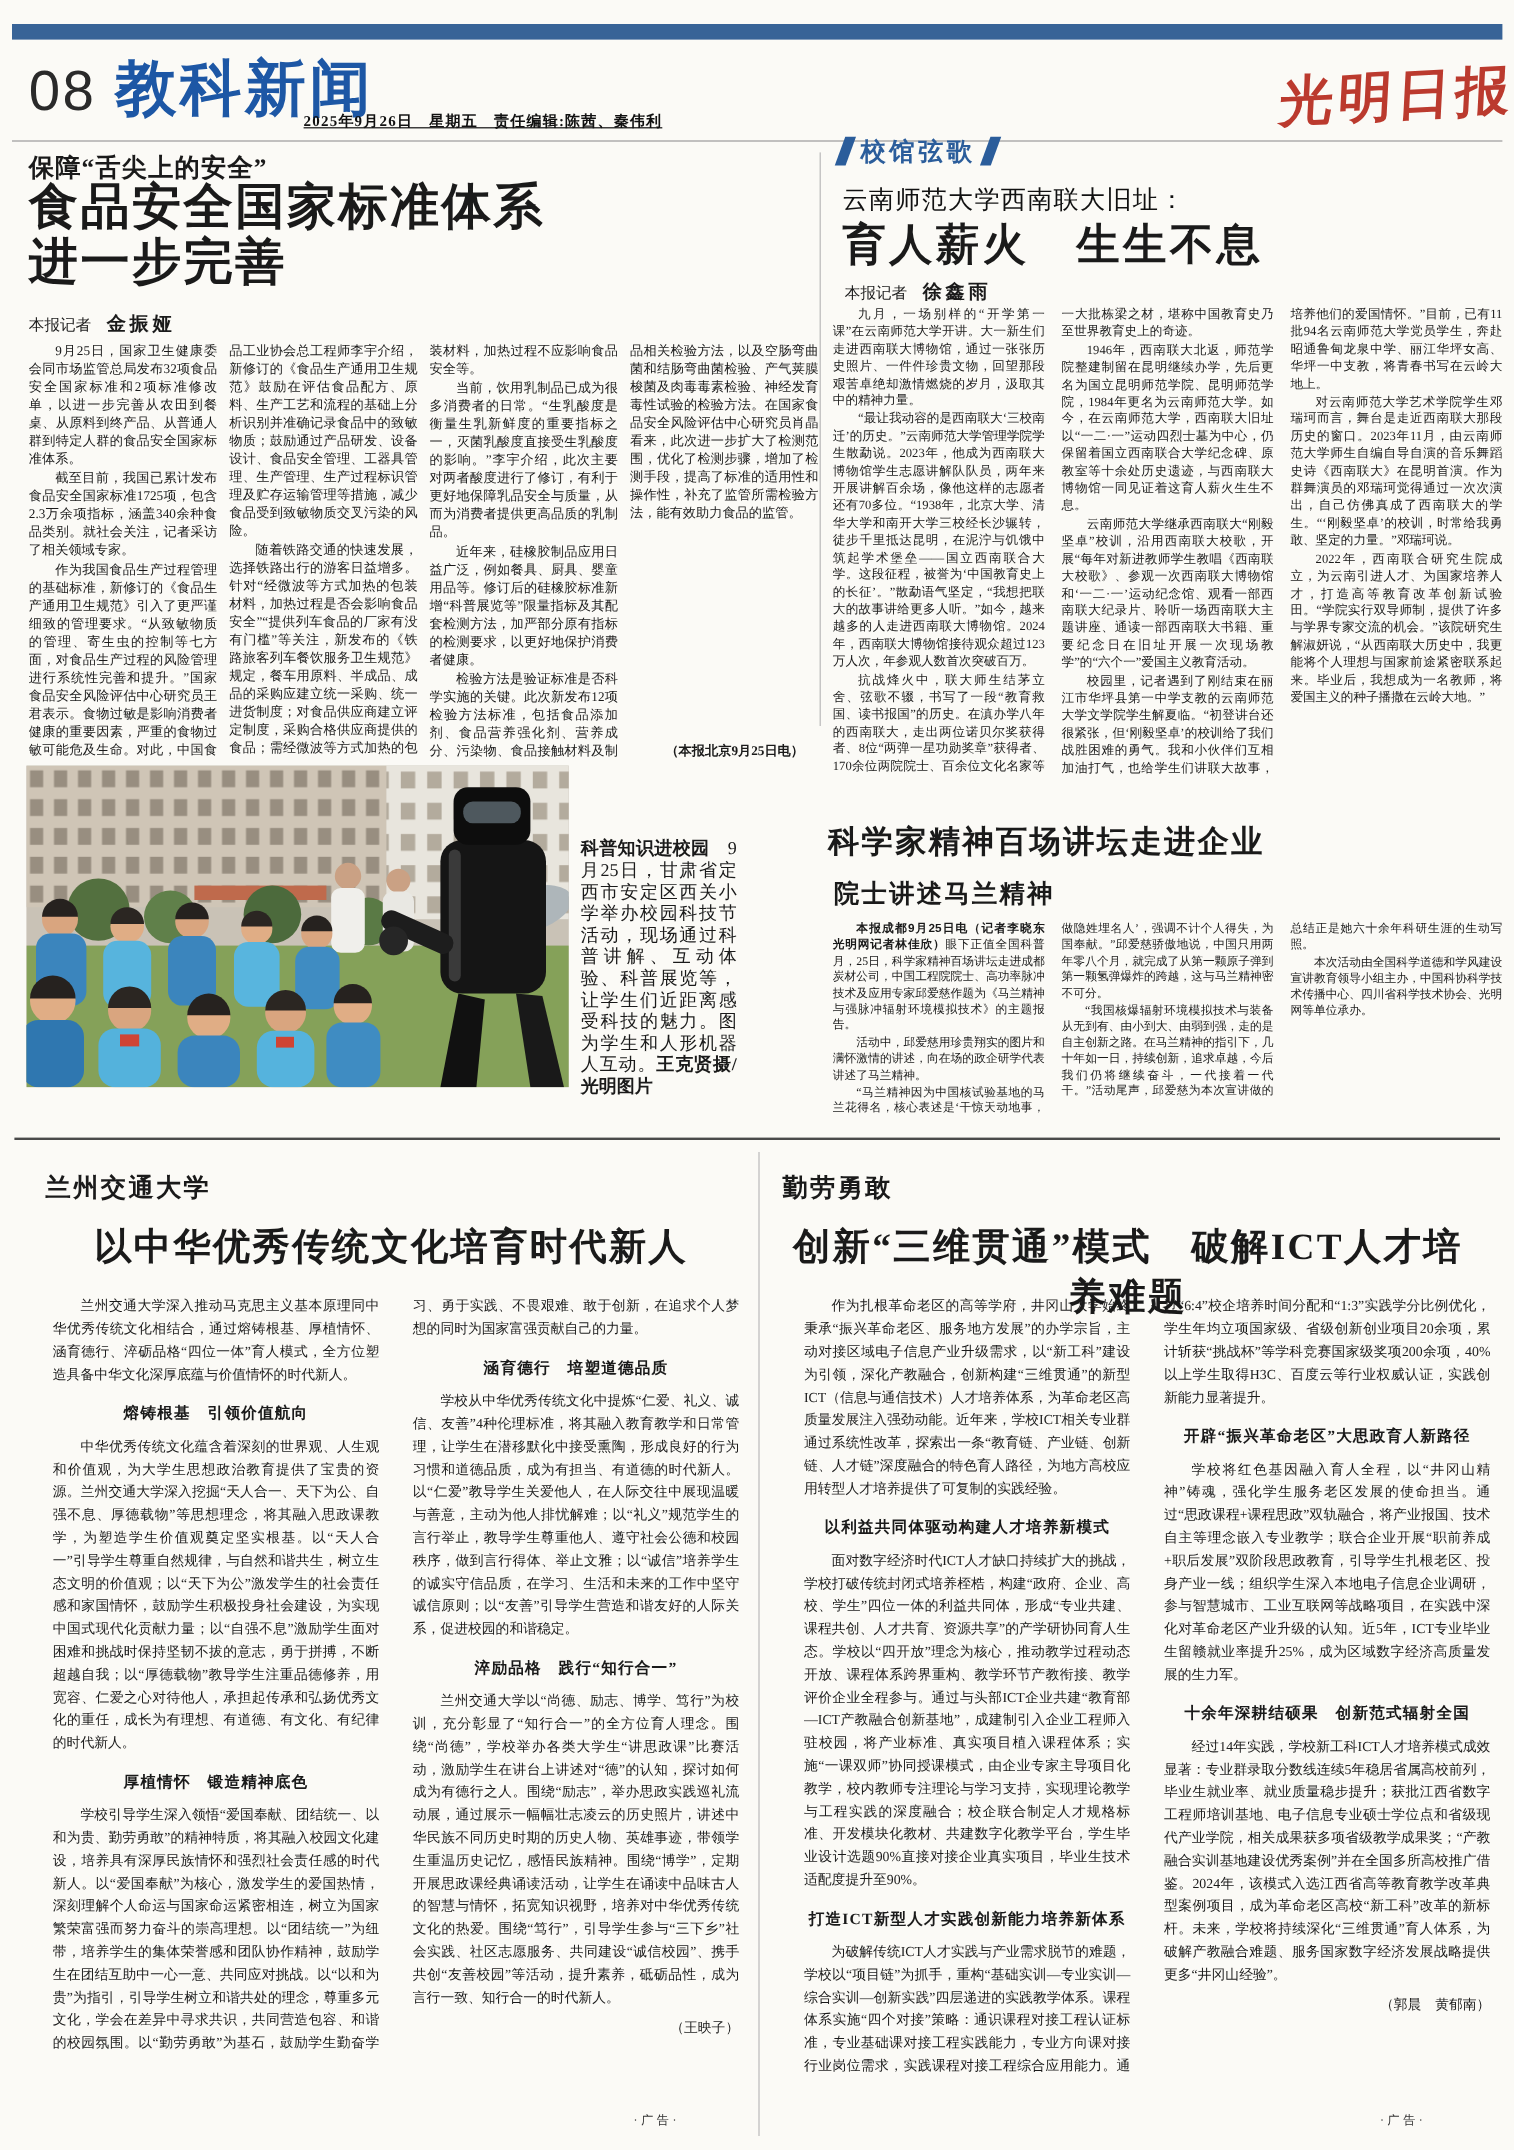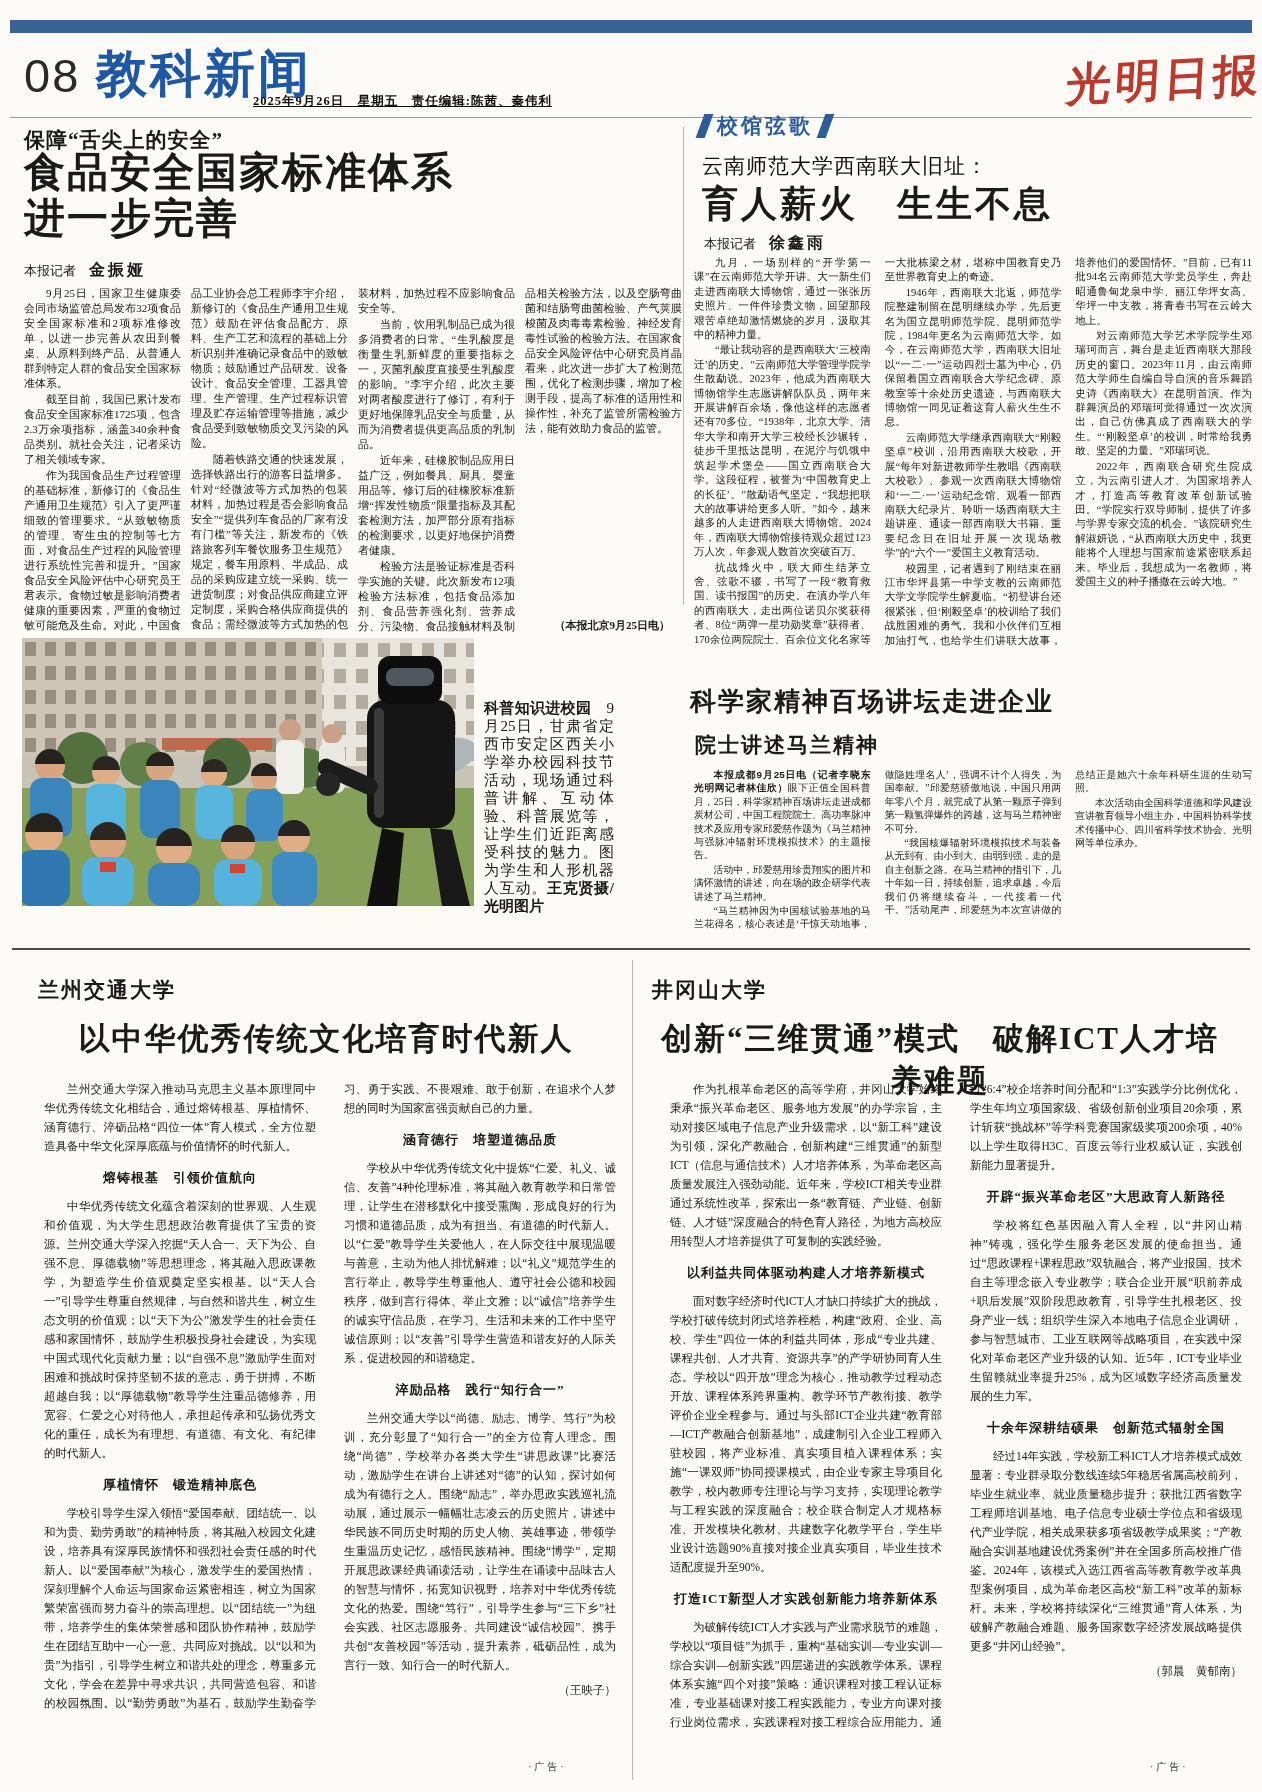--- a/index.html
+++ b/index.html
@@ -79,21 +79,21 @@
   </div>
   <div class="abs food-byline byline">
     <span>本报记者</span>　<b>金振娅</b>
   </div>
   <div class="abs food-body colbody">
       <p class="para">9月25日，国家卫生健康委会同市场监管总局发布32项食品安全国家标准和2项标准修改单，以进一步完善从农田到餐桌、从原料到终产品、从普通人群到特定人群的食品安全国家标准体系。</p>
       <p class="para">截至目前，我国已累计发布食品安全国家标准1725项，包含2.3万余项指标，涵盖340余种食品类别。就社会关注，记者采访了相关领域专家。</p>
       <p class="para">作为我国食品生产过程管理的基础标准，新修订的《食品生产通用卫生规范》引入了更严谨细致的管理要求。“从致敏物质的管理、寄生虫的控制等七方面，对食品生产过程的风险管理进行系统性完善和提升。”国家食品安全风险评估中心研究员王君表示。食物过敏是影响消费者健康的重要因素，严重的食物过敏可能危及生命。对此，中国食品工业协会总工程师李宇介绍，新修订的《食品生产通用卫生规范》鼓励在评估食品配方、原料、生产工艺和流程的基础上分析识别并准确记录食品中的致敏物质；鼓励通过产品研发、设备设计、食品安全管理、工器具管理、生产管理、生产过程标识管理及贮存运输管理等措施，减少食品受到致敏物质交叉污染的风险。</p>
       <p class="para">随着铁路交通的快速发展，选择铁路出行的游客日益增多。针对“经微波等方式加热的包装材料，加热过程是否会影响食品安全”“提供列车食品的厂家有没有门槛”等关注，新发布的《铁路旅客列车餐饮服务卫生规范》规定，餐车用原料、半成品、成品的采购应建立统一采购、统一进货制度；对食品供应商建立评定制度，采购合格供应商提供的食品；需经微波等方式加热的包装材料，加热过程不应影响食品安全等。</p>
       <p class="para">当前，饮用乳制品已成为很多消费者的日常。“生乳酸度是衡量生乳新鲜度的重要指标之一，灭菌乳酸度直接受生乳酸度的影响。”李宇介绍，此次主要对两者酸度进行了修订，有利于更好地保障乳品安全与质量，从而为消费者提供更高品质的乳制品。</p>
-      <p class="para">近年来，硅橡胶制品应用日益广泛，例如餐具、厨具、婴童用品等。修订后的硅橡胶标准新增“挥发性物质”限量指标及其配套检测方法，加严部分原有指标的检测要求，以更好地保护消费者健康。</p>
+      <p class="para">近年来，硅橡胶制品应用日益广泛，例如餐具、厨具、婴童用品等。修订后的硅橡胶标准新增“科普展览等”限量指标及其配套检测方法，加严部分原有指标的检测要求，以更好地保护消费者健康。</p>
       <p class="para">检验方法是验证标准是否科学实施的关键。此次新发布12项检验方法标准，包括食品添加剂、食品营养强化剂、营养成分、污染物、食品接触材料及制品相关检验方法，以及空肠弯曲菌和结肠弯曲菌检验、产气荚膜梭菌及肉毒毒素检验、神经发育毒性试验的检验方法。在国家食品安全风险评估中心研究员肖晶看来，此次进一步扩大了检测范围，优化了检测步骤，增加了检测手段，提高了标准的适用性和操作性，补充了监管所需检验方法，能有效助力食品的监管。</p>
     </div>
   <div class="abs food-dateline">（本报北京9月25日电）</div>
 
   <div class="abs photo">
     <svg width="452" height="268" viewBox="0 0 452 268" xmlns="http://www.w3.org/2000/svg">
       <defs>
         <pattern id="win" width="20" height="24" patternUnits="userSpaceOnUse">
           <rect width="20" height="24" fill="#cfc5b6"></rect>
           <rect x="3" y="4" width="11" height="14" fill="#988e80"></rect>
@@ -236,21 +236,21 @@
       <h4>厚植情怀　锻造精神底色</h4>
       <p class="para">学校引导学生深入领悟“爱国奉献、团结统一、以和为贵、勤劳勇敢”的精神特质，将其融入校园文化建设，培养具有深厚民族情怀和强烈社会责任感的时代新人。以“爱国奉献”为核心，激发学生的爱国热情，深刻理解个人命运与国家命运紧密相连，树立为国家繁荣富强而努力奋斗的崇高理想。以“团结统一”为纽带，培养学生的集体荣誉感和团队协作精神，鼓励学生在团结互助中一心一意、共同应对挑战。以“以和为贵”为指引，引导学生树立和谐共处的理念，尊重多元文化，学会在差异中寻求共识，共同营造包容、和谐的校园氛围。以“勤劳勇敢”为基石，鼓励学生勤奋学习、勇于实践、不畏艰难、敢于创新，在追求个人梦想的同时为国家富强贡献自己的力量。</p>
       <h4>涵育德行　培塑道德品质</h4>
       <p class="para">学校从中华优秀传统文化中提炼“仁爱、礼义、诚信、友善”4种伦理标准，将其融入教育教学和日常管理，让学生在潜移默化中接受熏陶，形成良好的行为习惯和道德品质，成为有担当、有道德的时代新人。以“仁爱”教导学生关爱他人，在人际交往中展现温暖与善意，主动为他人排忧解难；以“礼义”规范学生的言行举止，教导学生尊重他人、遵守社会公德和校园秩序，做到言行得体、举止文雅；以“诚信”培养学生的诚实守信品质，在学习、生活和未来的工作中坚守诚信原则；以“友善”引导学生营造和谐友好的人际关系，促进校园的和谐稳定。</p>
       <h4>淬励品格　践行“知行合一”</h4>
       <p class="para">兰州交通大学以“尚德、励志、博学、笃行”为校训，充分彰显了“知行合一”的全方位育人理念。围绕“尚德”，学校举办各类大学生“讲思政课”比赛活动，激励学生在讲台上讲述对“德”的认知，探讨如何成为有德行之人。围绕“励志”，举办思政实践巡礼流动展，通过展示一幅幅壮志凌云的历史照片，讲述中华民族不同历史时期的历史人物、英雄事迹，带领学生重温历史记忆，感悟民族精神。围绕“博学”，定期开展思政课经典诵读活动，让学生在诵读中品味古人的智慧与情怀，拓宽知识视野，培养对中华优秀传统文化的热爱。围绕“笃行”，引导学生参与“三下乡”社会实践、社区志愿服务、共同建设“诚信校园”、携手共创“友善校园”等活动，提升素养，砥砺品性，成为言行一致、知行合一的时代新人。</p>
       <p class="para sig">（王映子）</p>
     </div>
   <div class="abs ad-mark" style="left:528px;top:1760px;">·广告·</div>
 
-  <div class="abs ad-school" style="left:652px;top:976px;">井冈山大学</div>
+  <div class="abs ad-school" style="left:652px;top:976px;">勤劳勇敢</div>
   <div class="abs ad-title" style="left:645px;top:1018px;width:590px;">创新“三维贯通”模式　破解ICT人才培养难题</div>
   <div class="abs ad-body colbody" style="left:658px;top:1080px;width:572px;margin-left:12px;">
       <p class="para">作为扎根革命老区的高等学府，井冈山大学始终秉承“振兴革命老区、服务地方发展”的办学宗旨，主动对接区域电子信息产业升级需求，以“新工科”建设为引领，深化产教融合，创新构建“三维贯通”的新型ICT（信息与通信技术）人才培养体系，为革命老区高质量发展注入强劲动能。近年来，学校ICT相关专业群通过系统性改革，探索出一条“教育链、产业链、创新链、人才链”深度融合的特色育人路径，为地方高校应用转型人才培养提供了可复制的实践经验。</p>
       <h4>以利益共同体驱动构建人才培养新模式</h4>
       <p class="para">面对数字经济时代ICT人才缺口持续扩大的挑战，学校打破传统封闭式培养桎梏，构建“政府、企业、高校、学生”四位一体的利益共同体，形成“专业共建、课程共创、人才共育、资源共享”的产学研协同育人生态。学校以“四开放”理念为核心，推动教学过程动态开放、课程体系跨界重构、教学环节产教衔接、教学评价企业全程参与。通过与头部ICT企业共建“教育部—ICT产教融合创新基地”，成建制引入企业工程师入驻校园，将产业标准、真实项目植入课程体系；实施“一课双师”协同授课模式，由企业专家主导项目化教学，校内教师专注理论与学习支持，实现理论教学与工程实践的深度融合；校企联合制定人才规格标准、开发模块化教材、共建数字化教学平台，学生毕业设计选题90%直接对接企业真实项目，毕业生技术适配度提升至90%。</p>
       <h4>打造ICT新型人才实践创新能力培养新体系</h4>
       <p class="para">为破解传统ICT人才实践与产业需求脱节的难题，学校以“项目链”为抓手，重构“基础实训—专业实训—综合实训—创新实践”四层递进的实践教学体系。课程体系实施“四个对接”策略：通识课程对接工程认证标准，专业基础课对接工程实践能力，专业方向课对接行业岗位需求，实践课程对接工程综合应用能力。通过“6:4”校企培养时间分配和“1:3”实践学分比例优化，学生年均立项国家级、省级创新创业项目20余项，累计斩获“挑战杯”等学科竞赛国家级奖项200余项，40%以上学生取得H3C、百度云等行业权威认证，实践创新能力显著提升。</p>
       <h4>开辟“振兴革命老区”大思政育人新路径</h4>
       <p class="para">学校将红色基因融入育人全程，以“井冈山精神”铸魂，强化学生服务老区发展的使命担当。通过“思政课程+课程思政”双轨融合，将产业报国、技术自主等理念嵌入专业教学；联合企业开展“职前养成+职后发展”双阶段思政教育，引导学生扎根老区、投身产业一线；组织学生深入本地电子信息企业调研，参与智慧城市、工业互联网等战略项目，在实践中深化对革命老区产业升级的认知。近5年，ICT专业毕业生留赣就业率提升25%，成为区域数字经济高质量发展的生力军。</p>
       <h4>十余年深耕结硕果　创新范式辐射全国</h4>

